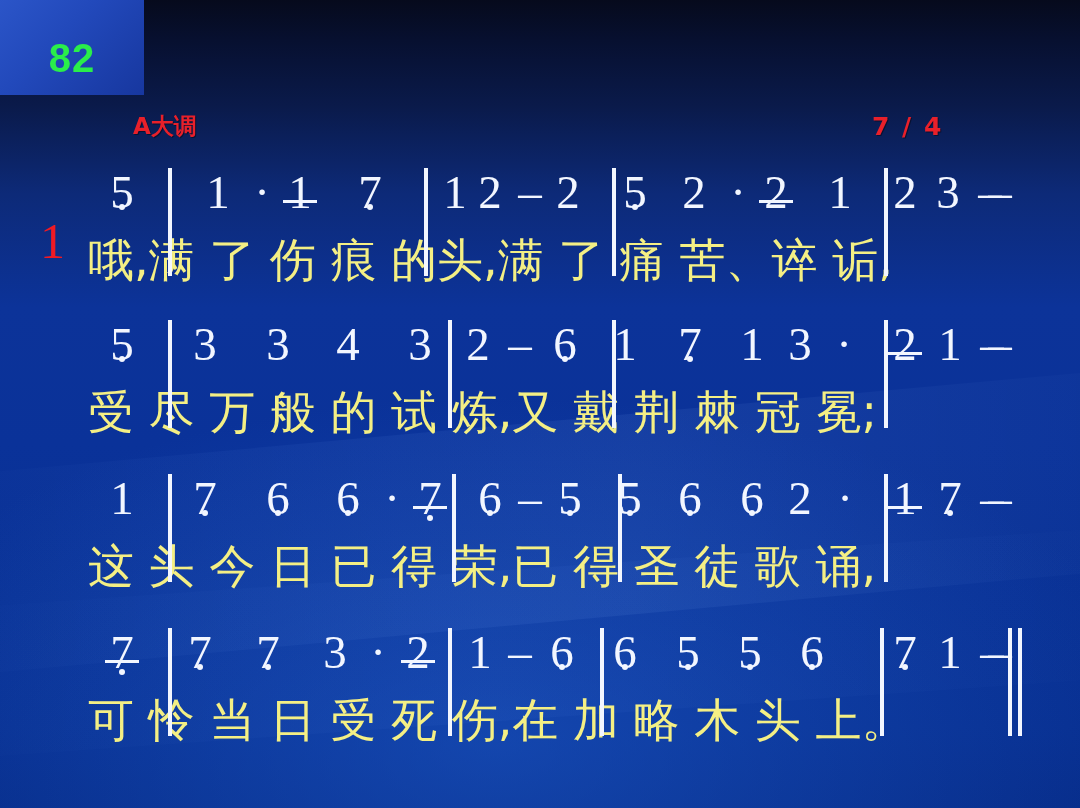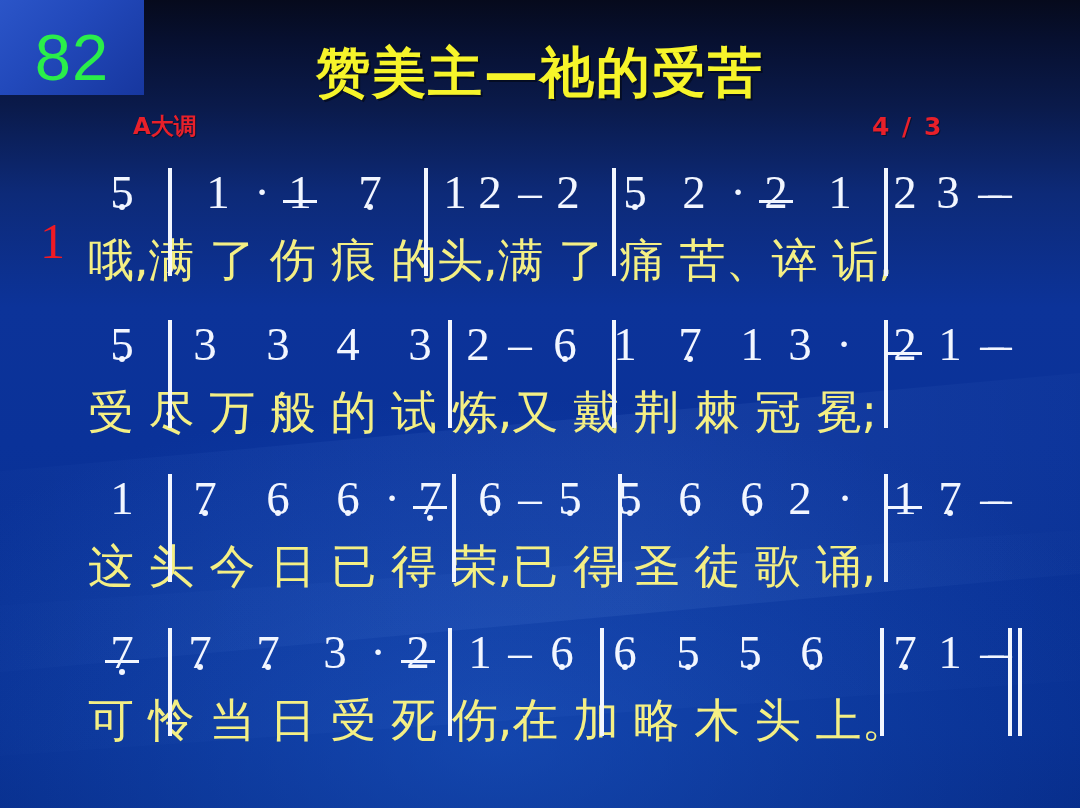--- a/index.html
+++ b/index.html
@@ -41,21 +41,21 @@
 
   
   #badge{
     position:absolute;left:0;top:0;width:144px;height:95px;
     background:linear-gradient(135deg,#2b55c8 0%, #2249bb 40%, #17379f 100%);
     display:flex;align-items:center;justify-content:center;
   }
   #badge .num{
     color:#2aee4a;
     font-family:"Liberation Sans", sans-serif;
-    font-size:65px;font-weight:400;line-height:1;
+    font-size:40px;font-weight:700;line-height:1;
     letter-spacing:1px;
     margin-top:20px;
   }
 
   
   #title{
     position:absolute;left:0;top:46px;width:1080px;
     text-align:center;
     color:#f6f42a;
     font-family:"DejaVu Sans", sans-serif;
@@ -144,24 +144,23 @@
 
 <div id="slide">
 
   <div id="sheen"></div>
   <div id="sheen2"></div>
 
   <div id="badge">
     <span class="num">82</span>
   </div>
 
-  <div id="title">赞美主—祂的受苦</div>
 
   <div id="key">A大调</div>
-  <div id="meter">4 / 3</div>
+  <div id="meter">7 / 4</div>
 
   <div id="verse-no">1</div>
 
   <div id="systems">
       <div class="system" style="top: 160px;">
         <div class="note-row">
           <span class="note" style="left: 98px; width: 48px; top: 0px;">5<i class="lowdot"></i></span>
           <span class="note" style="left: 194px; width: 48px; top: 0px;">1</span>
           <span class="note" style="left: 238px; width: 48px; top: 0px;">·</span>
           <span class="note" style="left: 276px; width: 48px; top: 0px;">1<i class="beam"></i></span>

